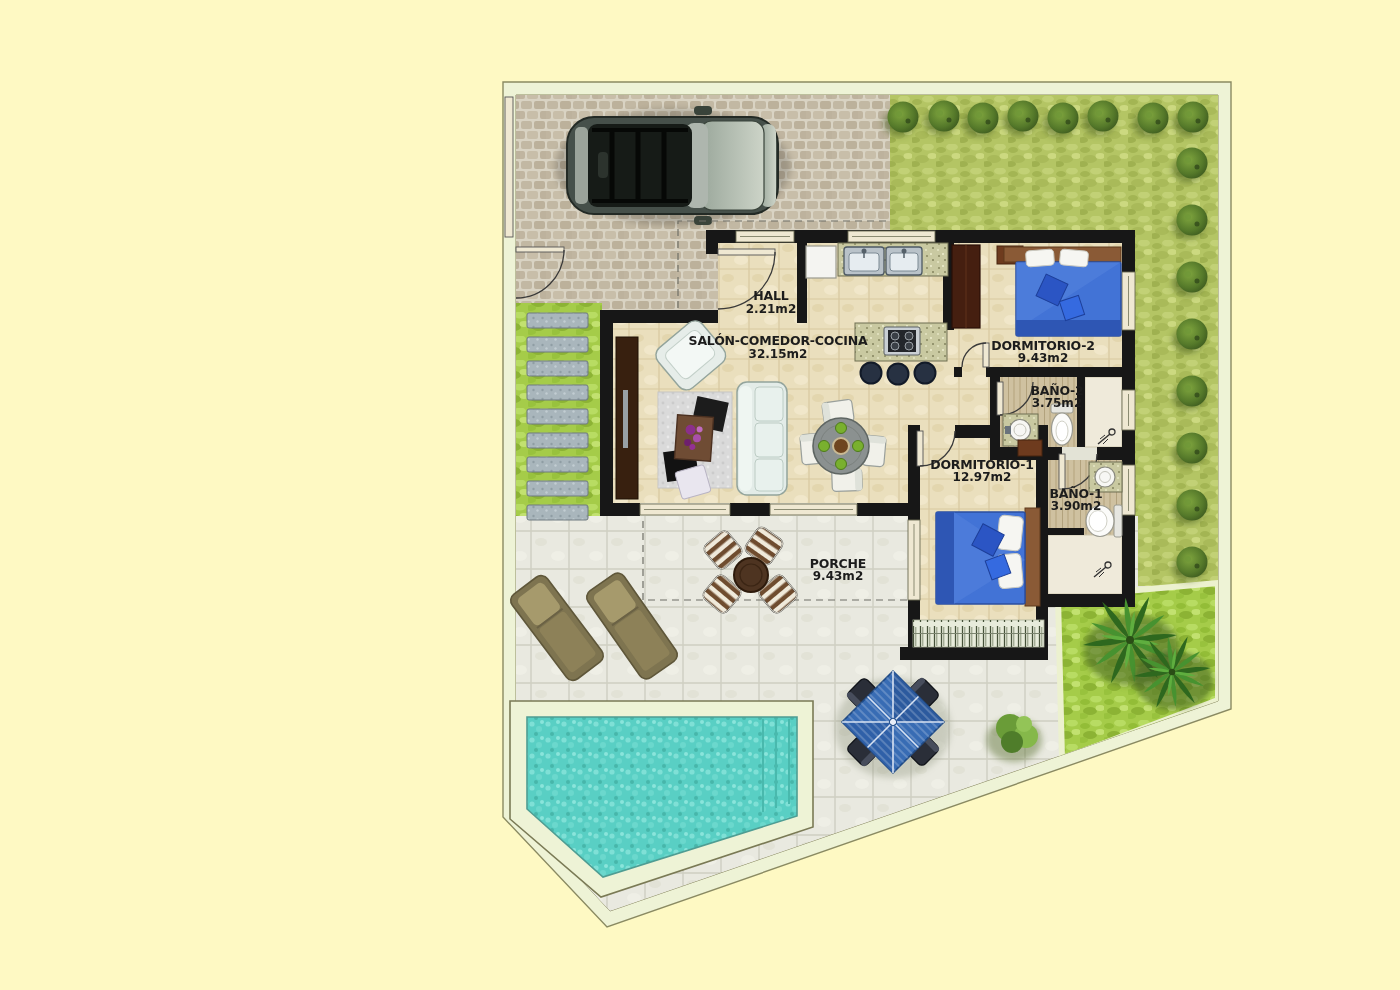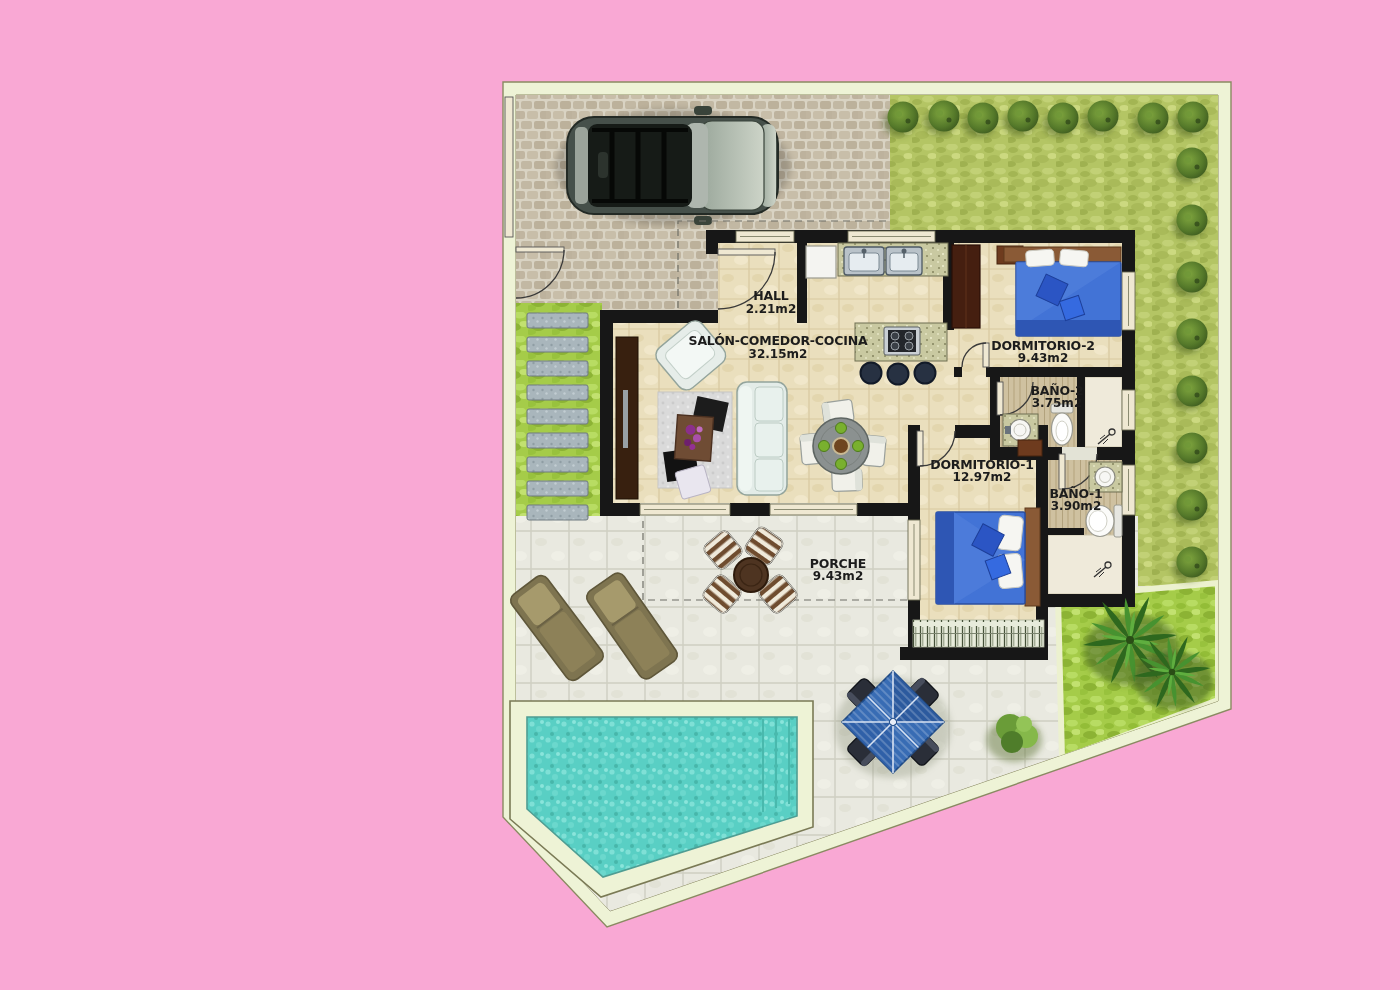--- a/index.html
+++ b/index.html
@@ -1,16 +1,16 @@
 <!DOCTYPE html>
 <html><head>
 <meta charset="utf-8">
 <style>
   html,body{margin:0;padding:0;background:#ffffff;}
-  .page{width:1400px;height:990px;position:relative;background:#f9a8d4;overflow:hidden;}
+  .page{width:1400px;height:990px;position:relative;background:#fef9c3;overflow:hidden;}
   svg{display:block;}
   text{font-family:"DejaVu Sans","Liberation Sans",sans-serif;font-weight:bold;fill:#1c1c1c;}
   .room-name{font-size:12.5px;letter-spacing:-0.2px;}
   .room-area{font-size:12px;}
   .wall{fill:#171717;}
   .win{fill:#efe8d2;stroke:#6b6b52;stroke-width:0.9;}
   .door{stroke:#3a3a3a;stroke-width:1.3;fill:none;}
   .leaf{fill:#efe8d2;stroke:#555;stroke-width:0.9;}
   .granite{fill:url(#pat-granite);stroke:#6f6f52;stroke-width:1;}
   .fixture{fill:#fbfbf9;stroke:#9a9a90;stroke-width:1.2;}

